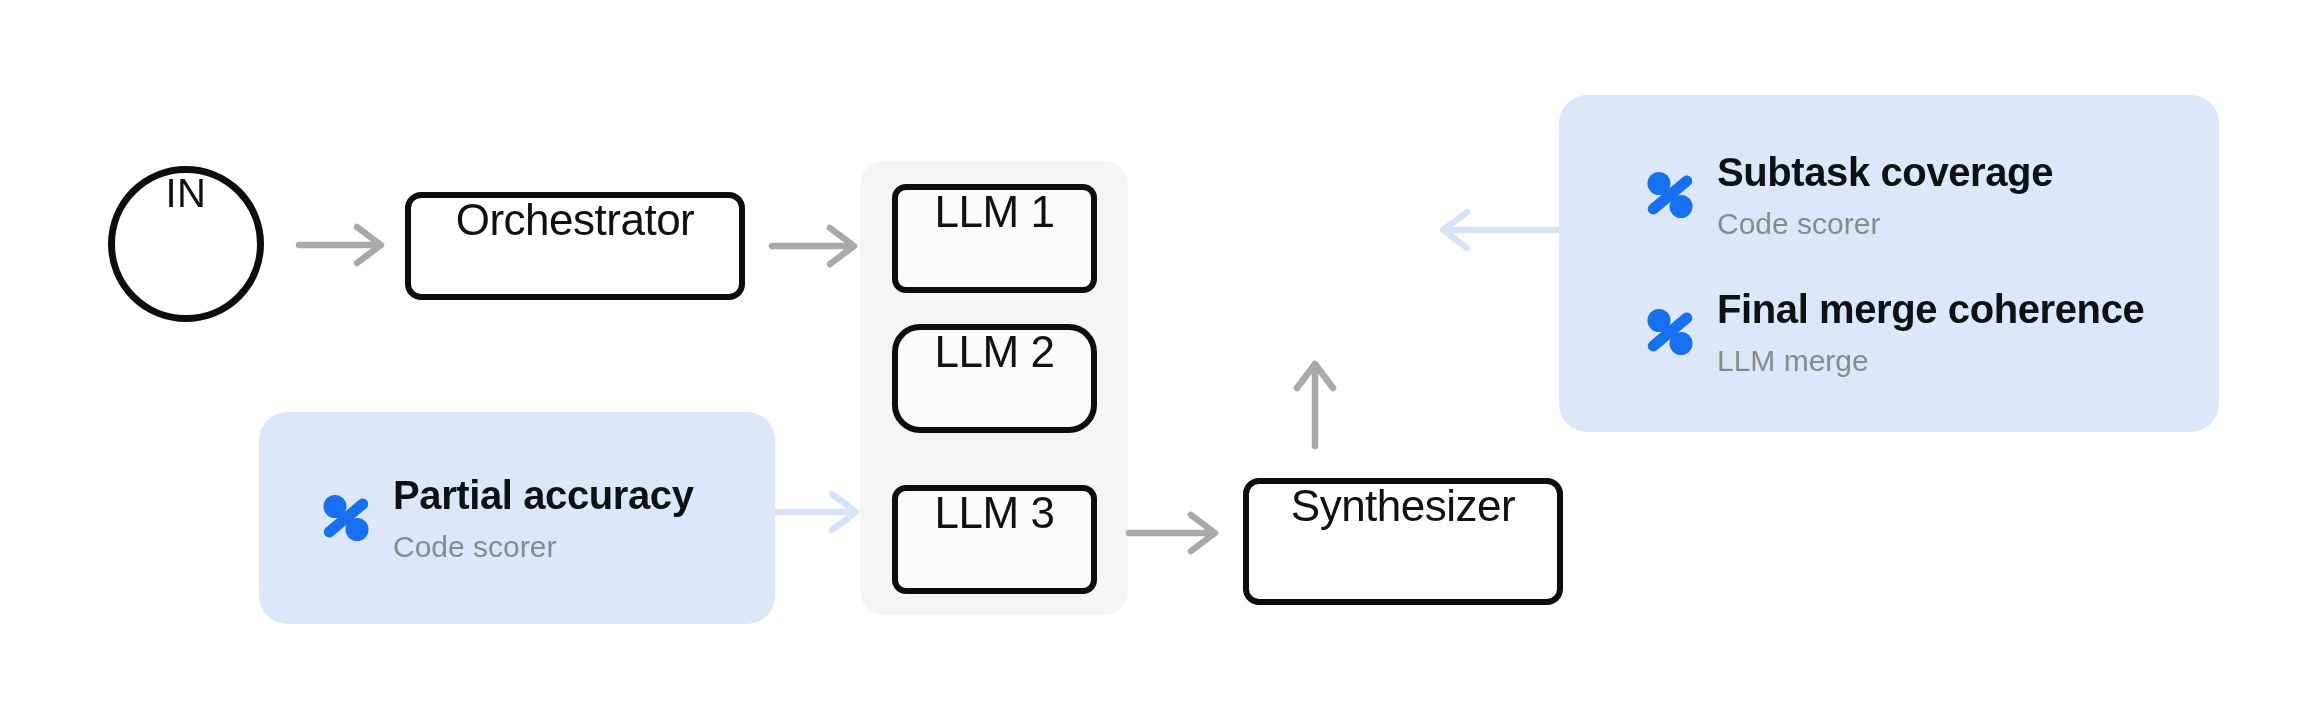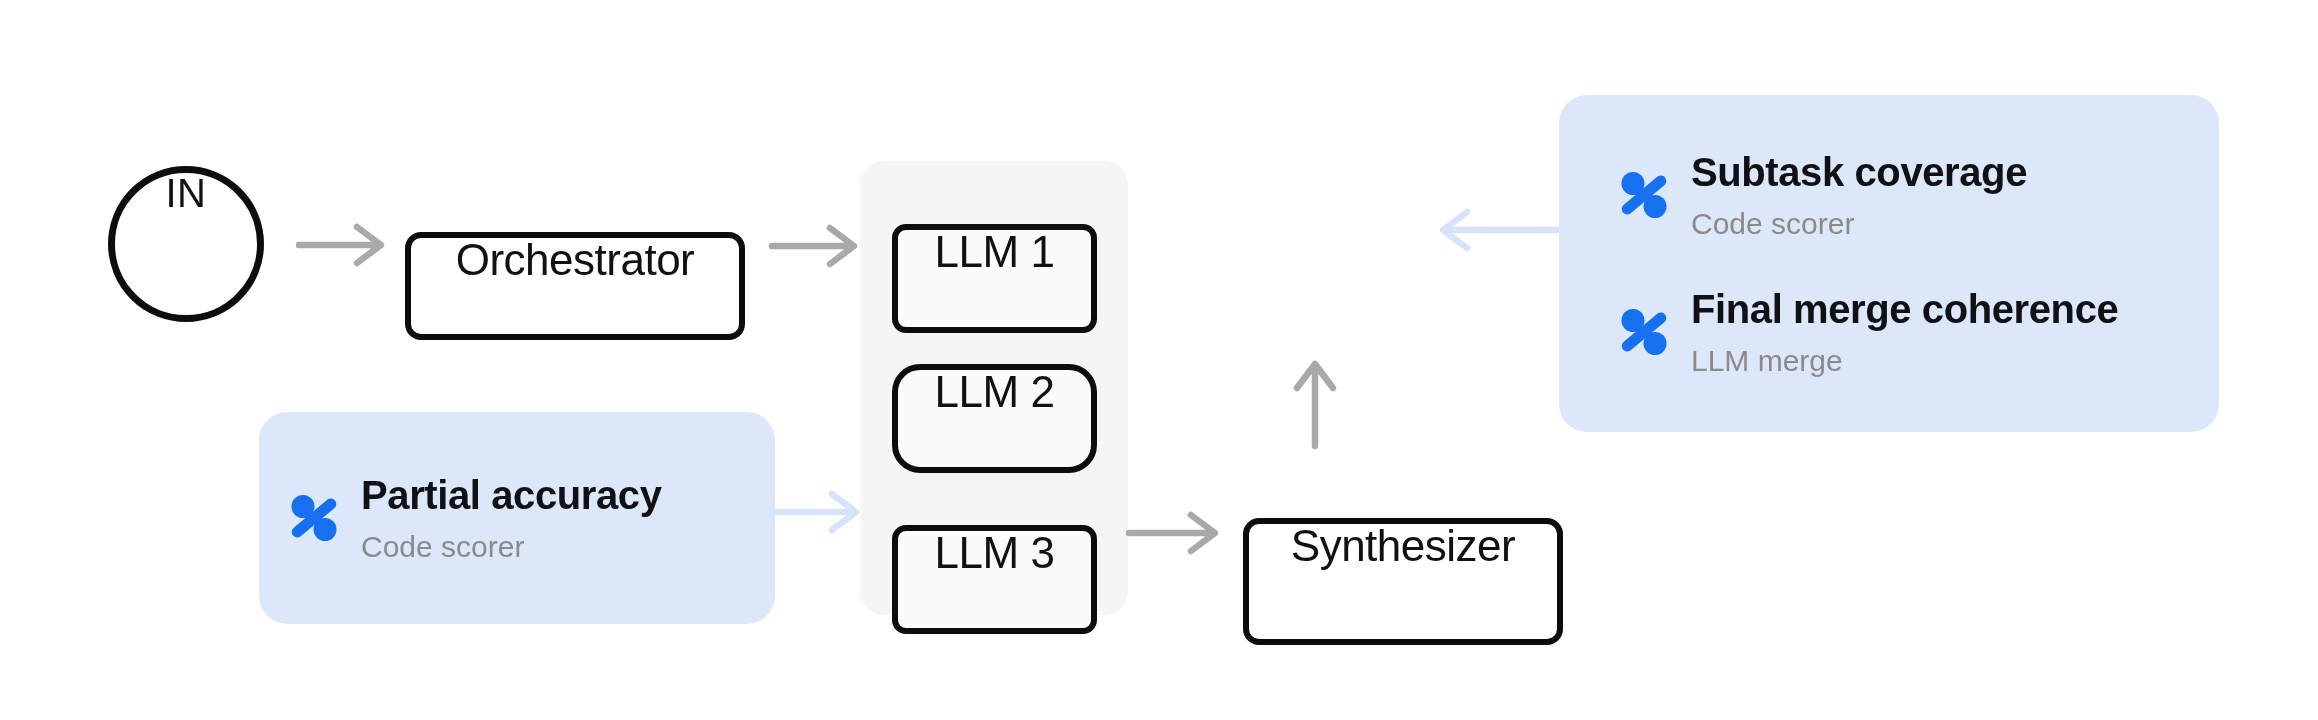--- a/index.html
+++ b/index.html
@@ -32,21 +32,21 @@
     color:var(--text-primary);
   }
   .node-label{
     font-size:44px;line-height:1;letter-spacing:-0.5px;color:var(--text-primary);
     white-space:nowrap;
   }
   .io-circle{
     width:156px;height:156px;border-radius:50%;border-width:7px;
   }
   .io-circle .node-label{font-size:40px;letter-spacing:0.5px;}
-  .rect-node{border-radius:16px;margin-top:40px;}
+  .rect-node{border-radius:16px;}
   #node-in{left:108px;top:166px;}
   #node-orchestrator{left:405px;top:192px;width:340px;height:108px;}
   #node-out{left:1238px;top:170px;}
   #node-synthesizer{left:1243px;top:478px;width:320px;height:127px;}
   
   .llm-group{
     position:absolute;left:860px;top:161px;width:268px;height:454px;
     background:var(--group-bg);border-radius:24px;
   }
   .llm-box{
@@ -56,22 +56,22 @@
   #node-llm1{top:184px;}
   #node-llm2{top:324px;border-radius:28px;}
   #node-llm3{top:485px;}
   
   .callout{
     position:absolute;
     background:var(--callout-bg);
     border-radius:28px;
     display:flex;flex-direction:column;justify-content:center;
   }
-  #callout-partial-accuracy{left:259px;top:412px;width:516px;height:212px;padding-left:32px;}
-  #callout-output-scorers{left:1559px;top:95px;width:660px;height:337px;padding-left:62px;gap:44px;}
+  #callout-partial-accuracy{left:259px;top:412px;width:516px;height:212px;padding-left:64px;}
+  #callout-output-scorers{left:1559px;top:95px;width:660px;height:337px;padding-left:88px;gap:44px;}
   .scorer-entry{display:flex;align-items:center;gap:24px;}
   .scorer-icon{width:46px;height:46px;flex:0 0 auto;}
   .scorer-icon circle{fill:var(--accent-blue);}
   .scorer-icon line{stroke:var(--accent-blue);stroke-width:11.5;stroke-linecap:round;}
   .scorer-text{display:flex;flex-direction:column;}
   .scorer-title{
     font-size:40px;font-weight:600;line-height:1.15;letter-spacing:-0.4px;
     color:var(--text-primary);white-space:nowrap;
   }
   .scorer-sub{

